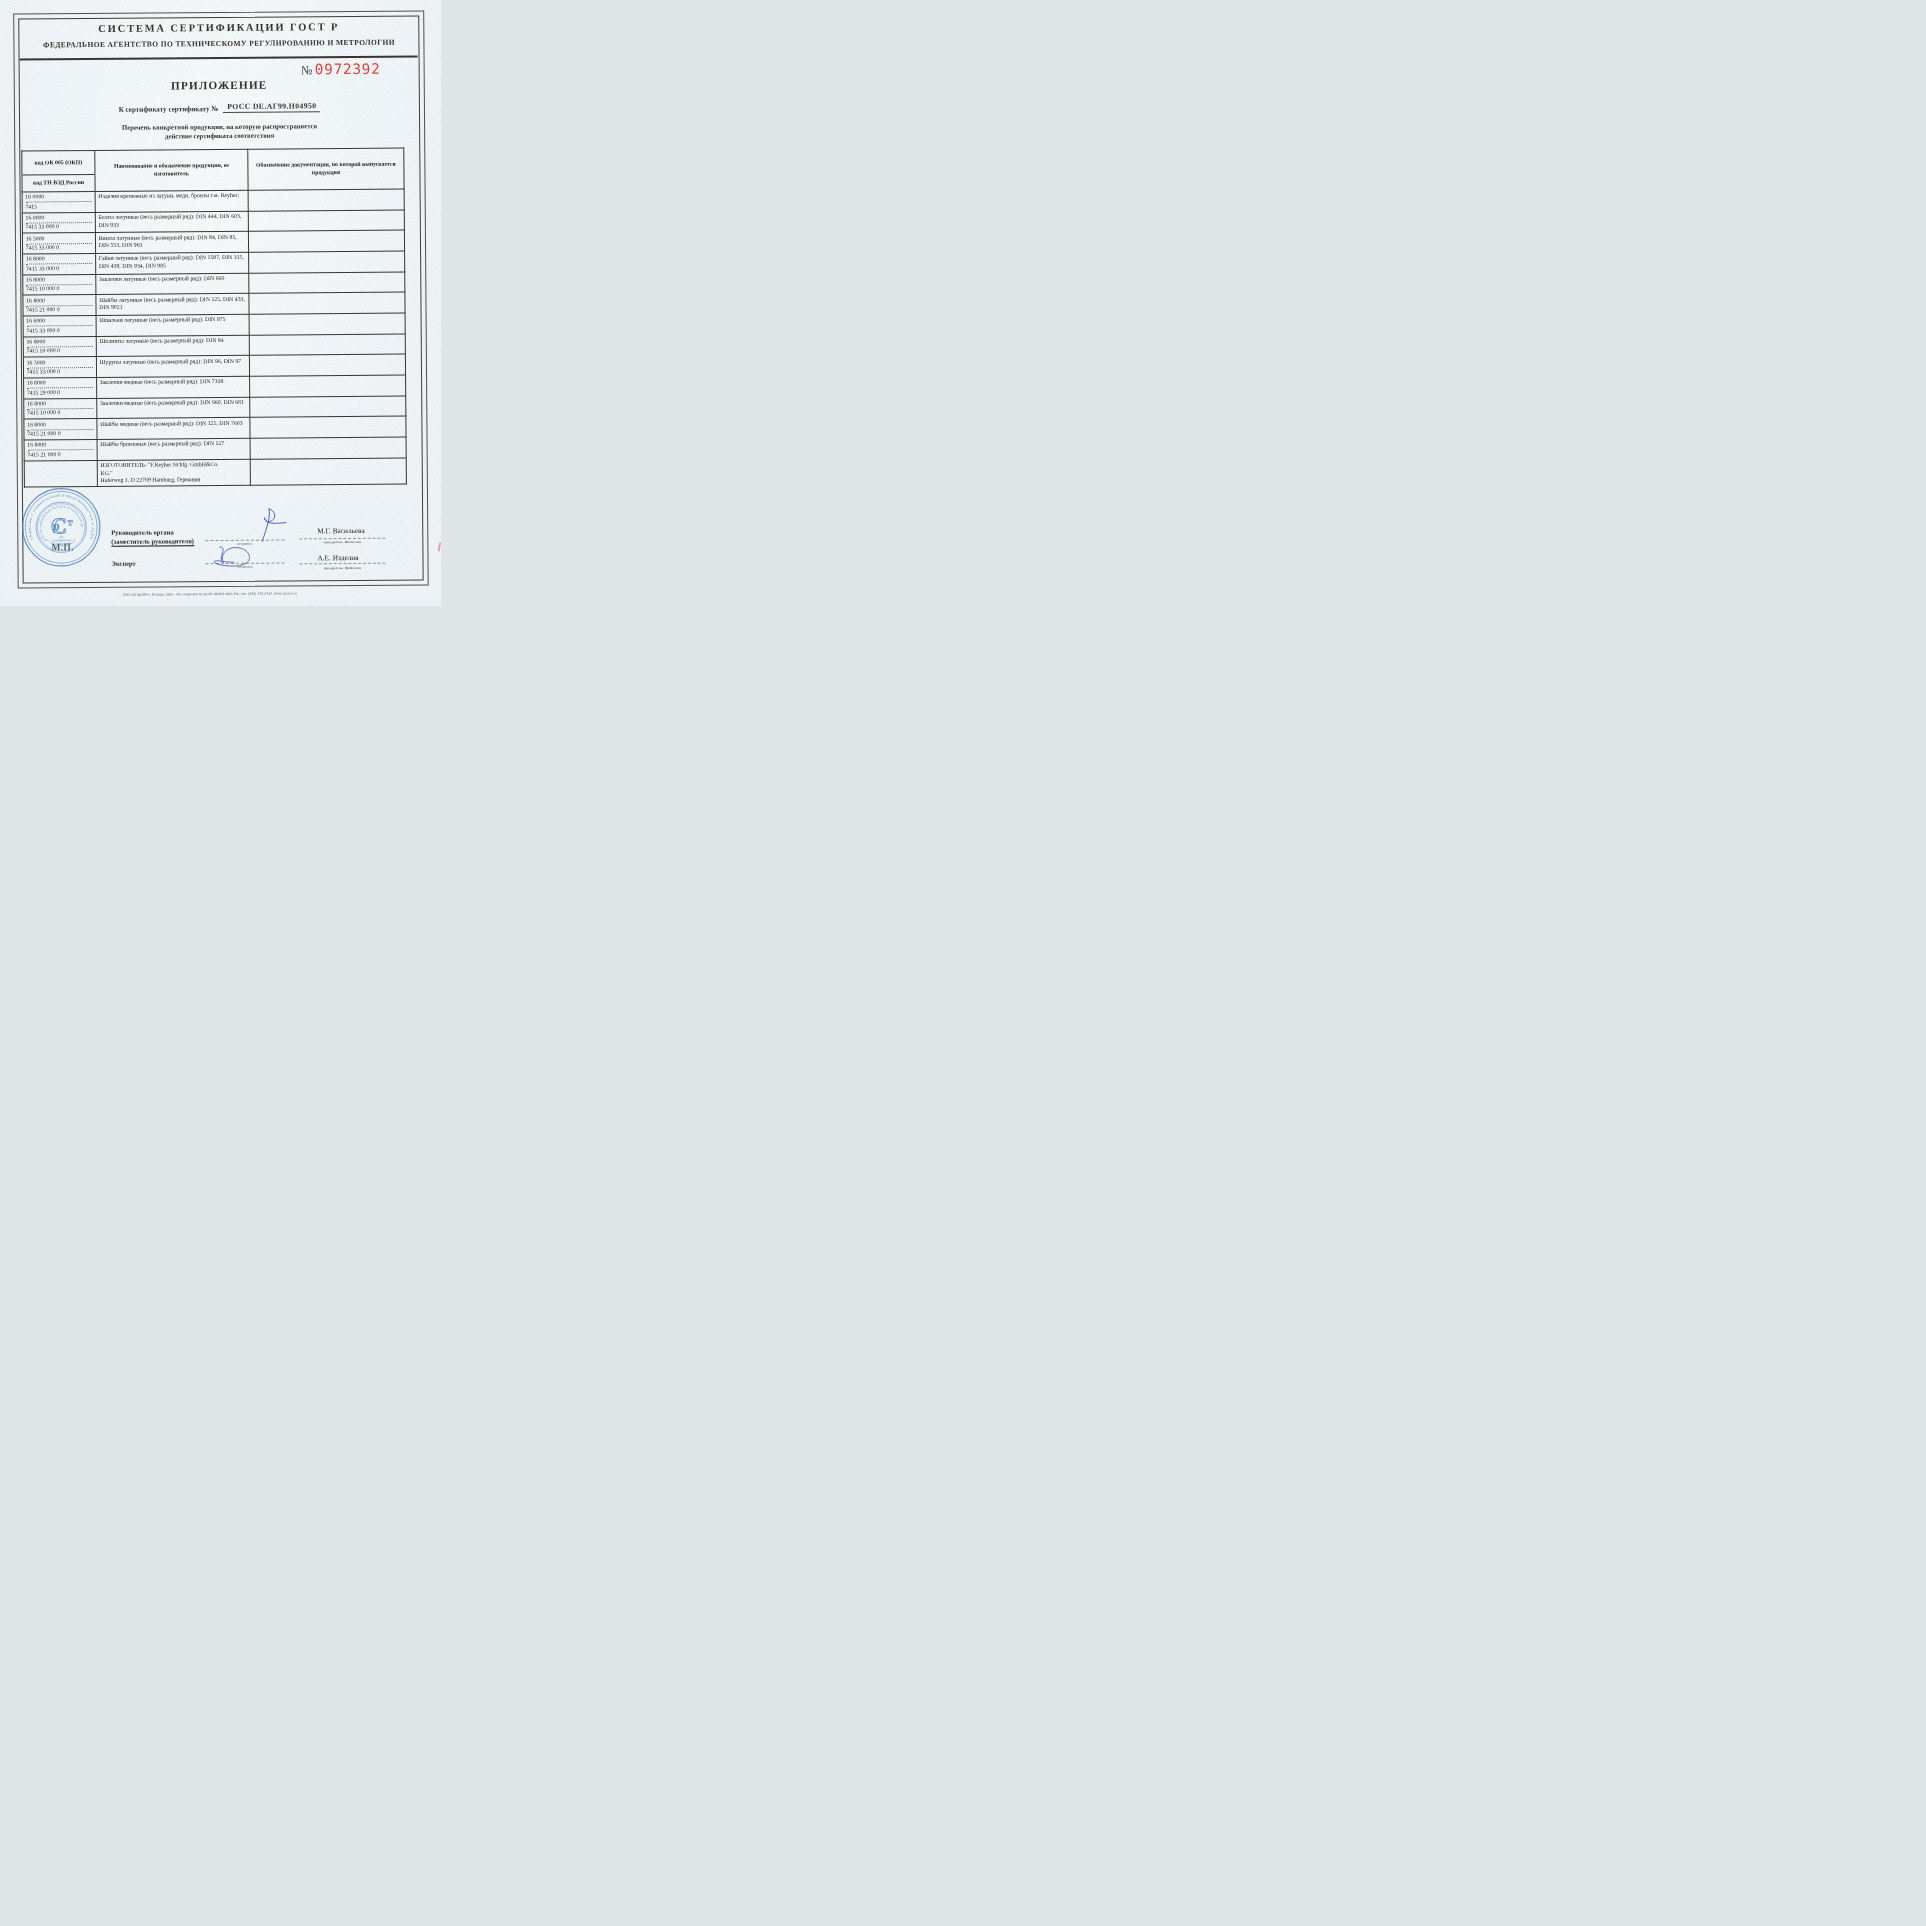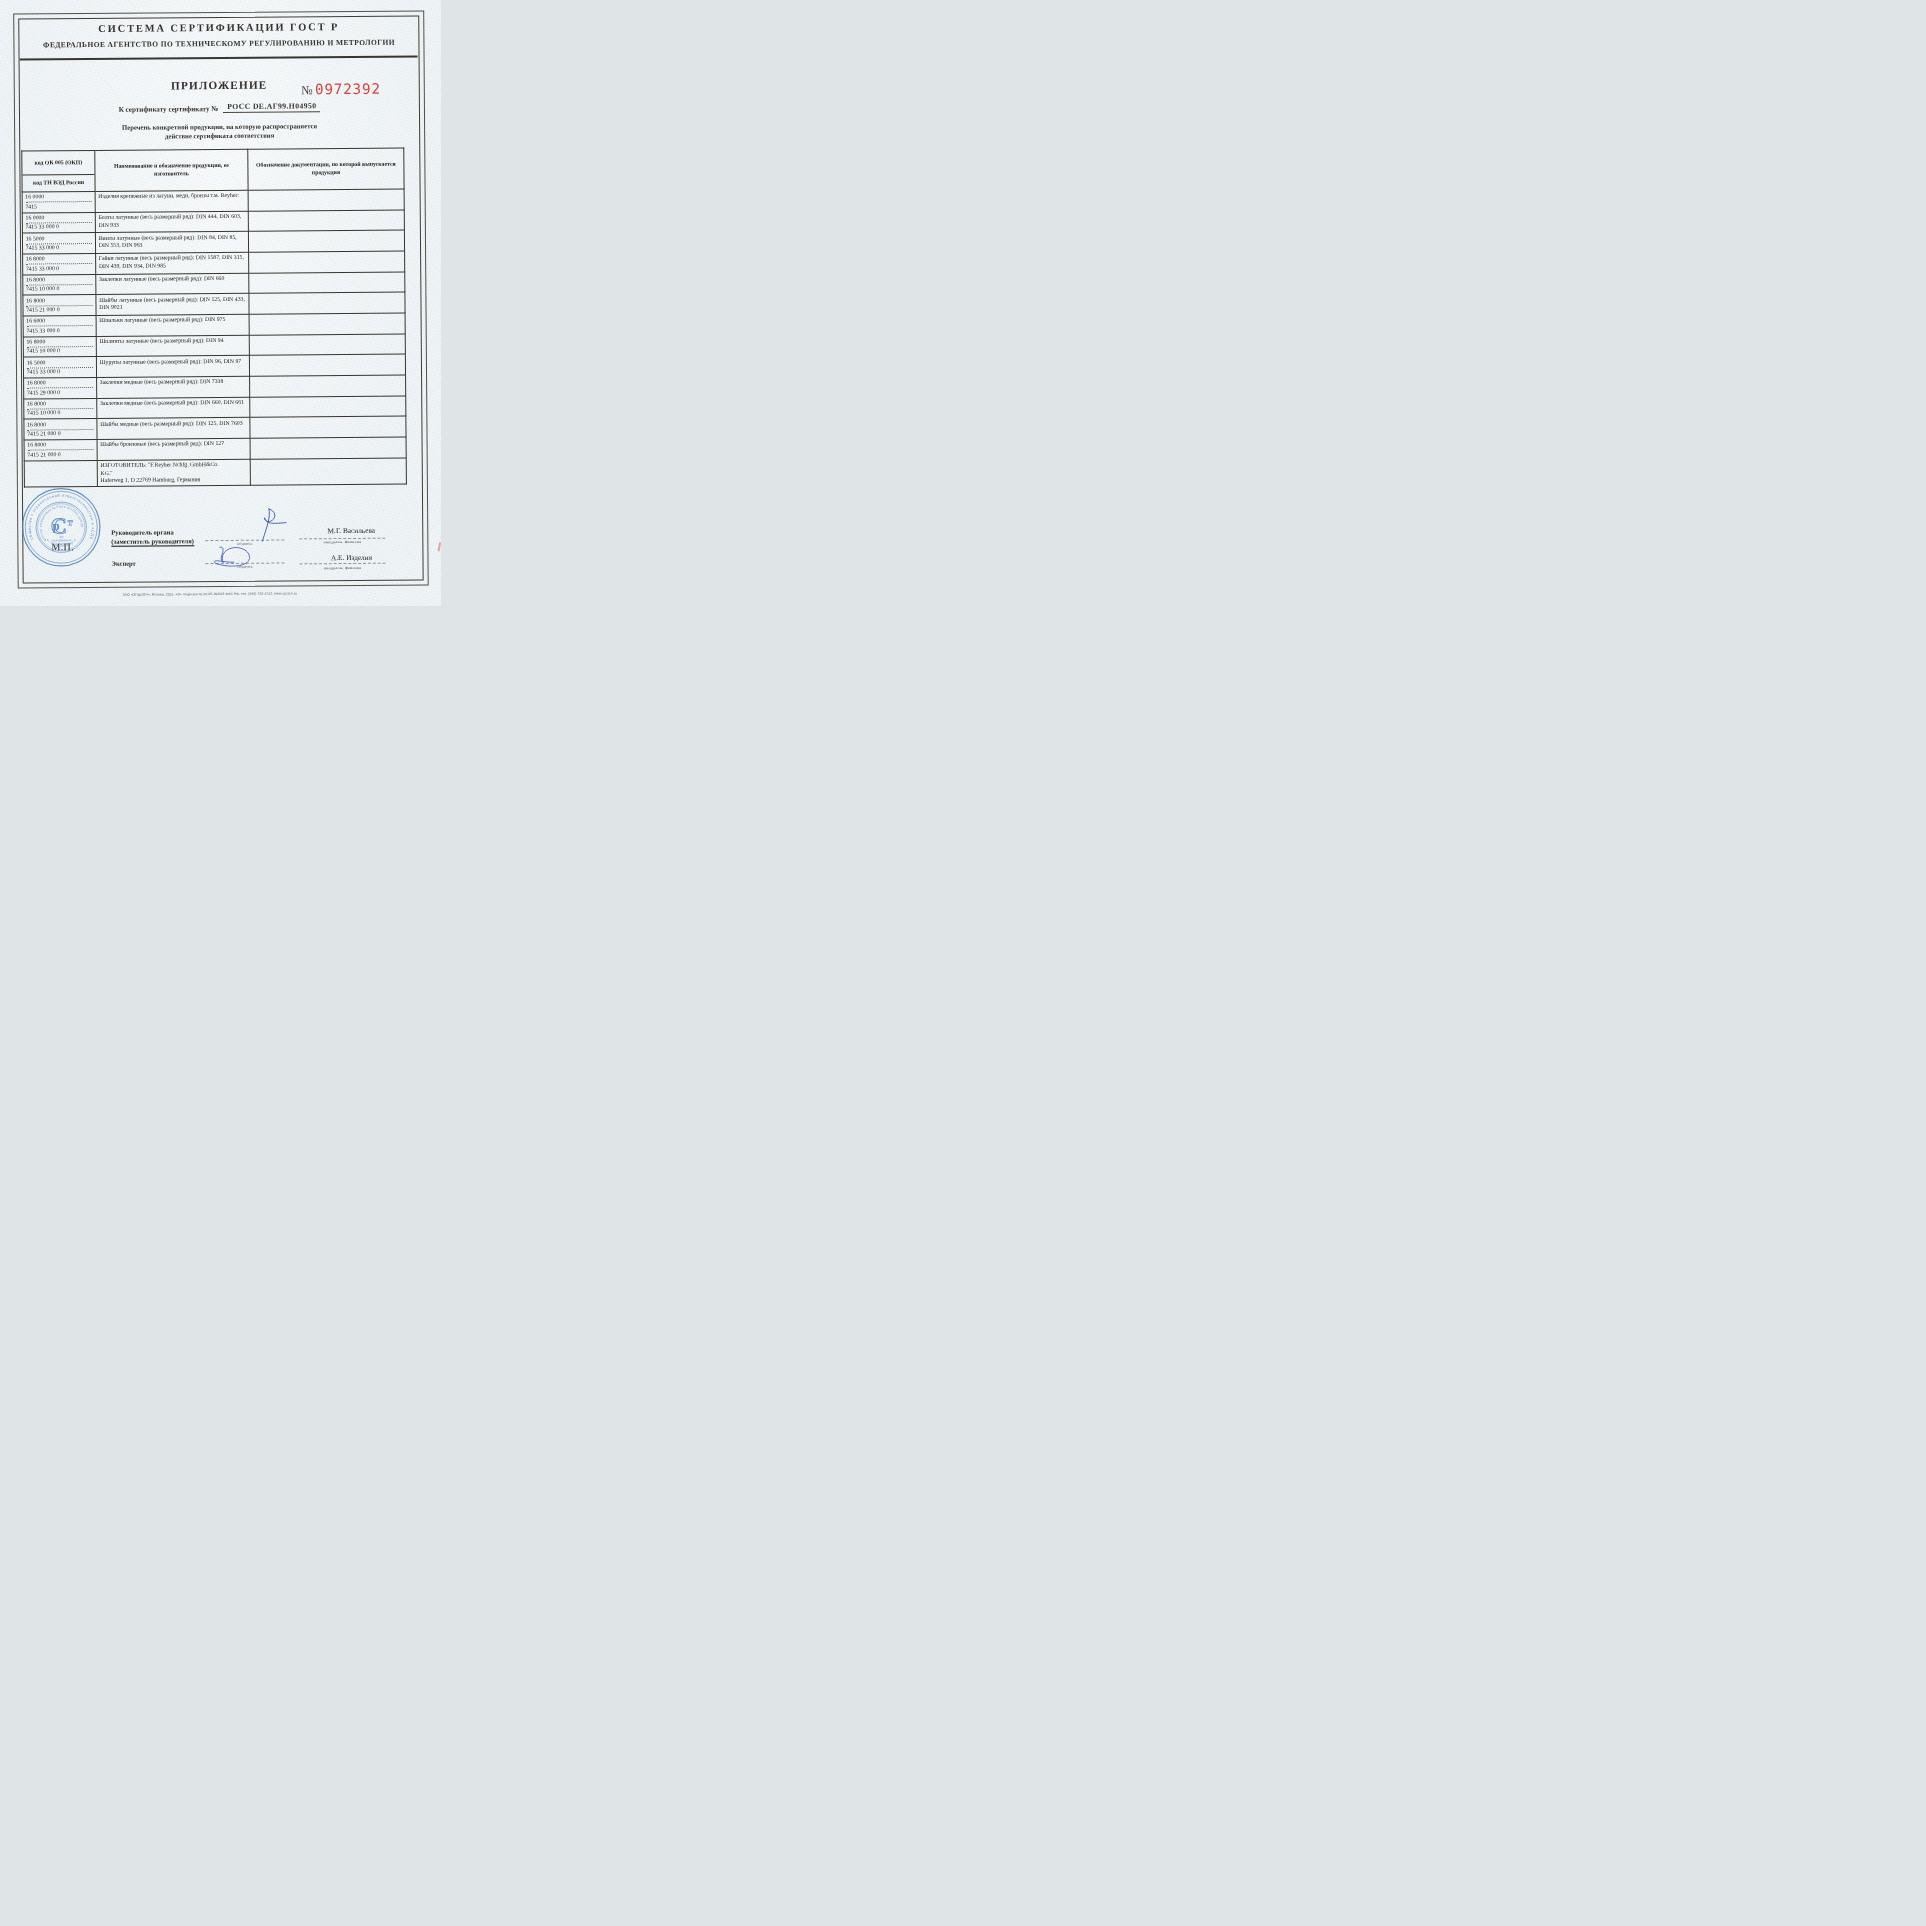--- a/index.html
+++ b/index.html
@@ -20,21 +20,21 @@
   .tilt{position:absolute;inset:0;transform:rotate(-0.45deg);transform-origin:50% 40%;}
   .frame-outer{position:absolute;left:14.6px;top:11.6px;right:15.4px;bottom:19px;border:0.8px solid #54504a;}
   .frame-inner{position:absolute;left:19.6px;top:17px;right:20.4px;bottom:24px;border:1.2px solid #403c35;}
   .header-rule{position:absolute;left:21px;right:21.6px;top:57px;height:1.5px;background:#39352f;}
 
   .sys-title{position:absolute;left:0;right:0;top:22px;text-align:center;
     font-size:10.4px;font-weight:bold;letter-spacing:1.9px;color:#36322c;}
   .agency-title{position:absolute;left:0;right:0;top:39px;text-align:center;
     font-size:7.5px;font-weight:bold;letter-spacing:0.4px;color:#36322c;}
 
-  .doc-number{position:absolute;top:62px;right:59px;white-space:nowrap;margin-top:20px;}
+  .doc-number{position:absolute;top:62px;right:59px;white-space:nowrap;}
   .doc-number .nsign{font-size:12px;color:#3b3a38;letter-spacing:0.8px;}
   .doc-number .digits{font-family:"DejaVu Sans Mono",monospace;font-size:14.3px;
     color:#d8433a;letter-spacing:0.8px;font-weight:500;}
 
   .appendix{position:absolute;left:0;right:0;top:79px;text-align:center;
     font-size:11.2px;font-weight:bold;letter-spacing:1.2px;color:#332f29;}
 
   .cert-line{position:absolute;left:0;right:0;top:104px;text-align:center;
     font-size:7.1px;font-weight:bold;color:#36322c;}
   .cert-line .cert-num{display:inline-block;font-size:7.7px;font-weight:600;
@@ -65,21 +65,21 @@
     font-weight:bold;line-height:8.5px;color:#27241f;}
   .sig-head-label .u{display:inline-block;border-bottom:1.5px solid #15130f;padding-bottom:0.4px;}
   .expert-label{position:absolute;left:109px;top:559px;font-size:6.5px;font-weight:bold;color:#27241f;}
 
   .sig-line{position:absolute;width:79px;border-bottom:0.4px dashed #8d949c;height:7.7px;}
   .sig-caption{position:absolute;width:79px;text-align:center;font-size:4px;
     color:#4f4f4f;letter-spacing:0.2px;}
   .l1{left:203px;top:532px;} .c1{left:203px;top:541px;}
   .l2{left:203px;top:555px;} .c2{left:203px;top:564px;}
 
-  .name{position:absolute;left:306px;width:86px;text-align:center;font-size:7.3px;color:#201e1a;}
+  .name{position:absolute;left:315px;width:86px;font-size:7.3px;color:#201e1a;}
   .n1{top:527px;} .n2{top:554px;}
   .name-line{position:absolute;left:297px;width:86px;border-bottom:0.4px dashed #8d949c;height:0;}
   .nl1{top:539px;} .nl2{top:564px;}
   .name-caption{position:absolute;left:297px;width:86px;text-align:center;
     font-size:4px;color:#4f4f4f;letter-spacing:0.2px;}
   .nc1{top:540px;} .nc2{top:566px;}
 
   .mp{position:absolute;left:49px;top:540px;font-size:10px;color:#1e1c19;letter-spacing:0.4px;}
 
   .stamp{position:absolute;left:17.7px;top:485px;width:82px;height:82px;opacity:.85;}

